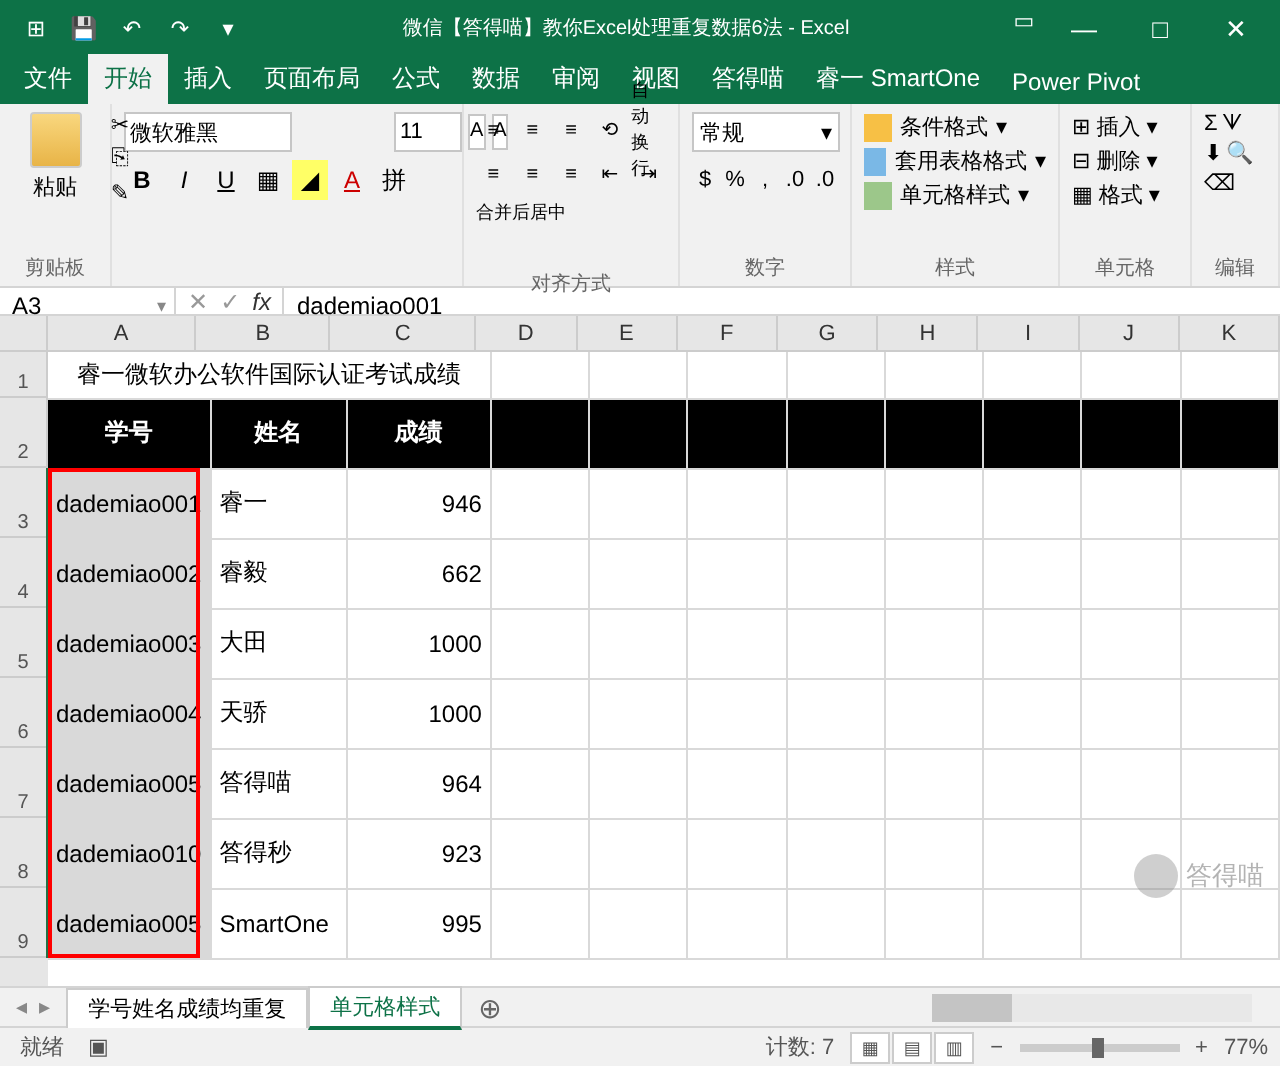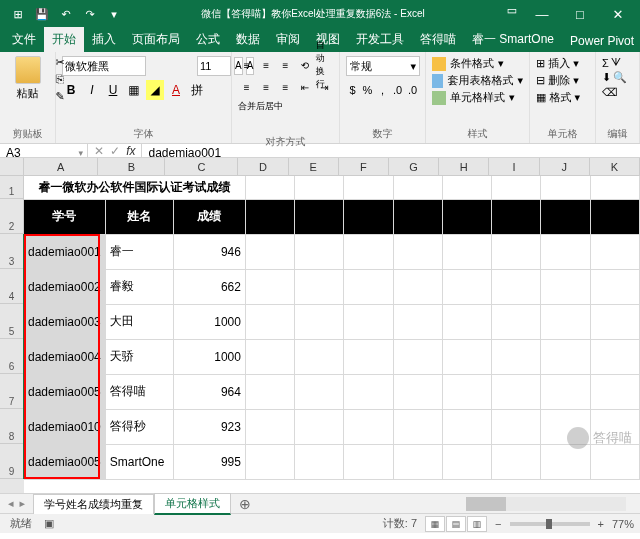--- a/index.html
+++ b/index.html
@@ -63,21 +63,21 @@
 .col-headers { height: 18px; display: flex; background: #e6e6e6; font-size: 11px; }
 .corner { width: 24px; border-right: 1px solid #ccc; border-bottom: 1px solid #ccc; background: #e6e6e6; }
 .ch { border-right: 1px solid #ccc; border-bottom: 1px solid #ccc; text-align: center; line-height: 18px; color: #333; }
 .grid-body { flex: 1; display: flex; overflow: hidden; }
 .row-headers { width: 24px; background: #e6e6e6; font-size: 10px; }
 .rh { height: 35px; border-right: 1px solid #ccc; border-bottom: 1px solid #ccc; text-align: center; display: flex; align-items: flex-end; justify-content: center; padding-bottom: 1px; color: #555; }
 .rh.r1 { height: 23px; }
 .cells { position: relative; flex: 1; }
 .cells table { border-collapse: collapse; }
 .cells td { border-right: 1px solid #d9d9d9; border-bottom: 1px solid #d9d9d9; height: 35px; font-size: 12px; padding: 0 4px; vertical-align: middle; }
-.title-row td { height: 23px; text-align: center; font-weight: bold; font-size: 12px; border-bottom: 1px solid #d9d9d9; }
+.title-row td { height: 23px; text-align: center; font-weight: normal; font-size: 12px; border-bottom: 1px solid #d9d9d9; }
 .header-row td { background: #000; color: #fff; text-align: center; font-weight: bold; height: 35px; }
 .data-row .c-a { background: #d9d9d9; }
 .c-c { text-align: right; }
 .col-a { width: 76px; } .col-b { width: 68px; } .col-c { width: 74px; }
 .col-rest { width: 51px; }
 .red-box { position: absolute; left: 0; top: 58px; width: 76px; height: 245px; border: 2px solid red; pointer-events: none; }
 .sel-box { position: absolute; left: -1px; top: 58px; width: 77px; height: 245px; border: 2px solid #217346; pointer-events: none; }
 
 
 .sheet-tabs { height: 20px; border-top: 1px solid #d4d4d4; background: #f1f1f1; display: flex; align-items: center; font-size: 11px; }
@@ -123,21 +123,20 @@
 
 <div class="ribbon-tabs">
   <div class="tab file">文件</div>
   <div class="tab active">开始</div>
   <div class="tab">插入</div>
   <div class="tab">页面布局</div>
   <div class="tab">公式</div>
   <div class="tab">数据</div>
   <div class="tab">审阅</div>
   <div class="tab">视图</div>
-  <div class="tab">开发工具</div>
   <div class="tab">答得喵</div>
   <div class="tab">睿一 SmartOne</div>
   <div class="tab">Power Pivot</div>
 
 </div>
 
 <div class="ribbon">
   <div class="ribbon-group rg-clipboard">
     <div class="paste" style="position:relative">
       <div class="paste-icon"></div>
@@ -162,21 +161,20 @@
       <div class="row">
         <span class="fbtn" style="font-weight:bold">B</span>
         <span class="fbtn" style="font-style:italic">I</span>
         <span class="fbtn" style="text-decoration:underline">U</span>
         <span class="fbtn">▦</span>
         <span class="fbtn" style="background:#ffff66">◢</span>
         <span class="fbtn" style="color:#c00;text-decoration:underline">A</span>
         <span class="fbtn">拼</span>
       </div>
     </div>
-    <div class="label">字体</div>
   </div>
 
   <div class="ribbon-group rg-align">
     <div>
       <div class="row">
         <span class="abtn">≡</span>
         <span class="abtn">≡</span>
         <span class="abtn">≡</span>
         <span class="abtn">⟲</span>
         <span class="abtn" style="font-size:9px">自动换行</span>

